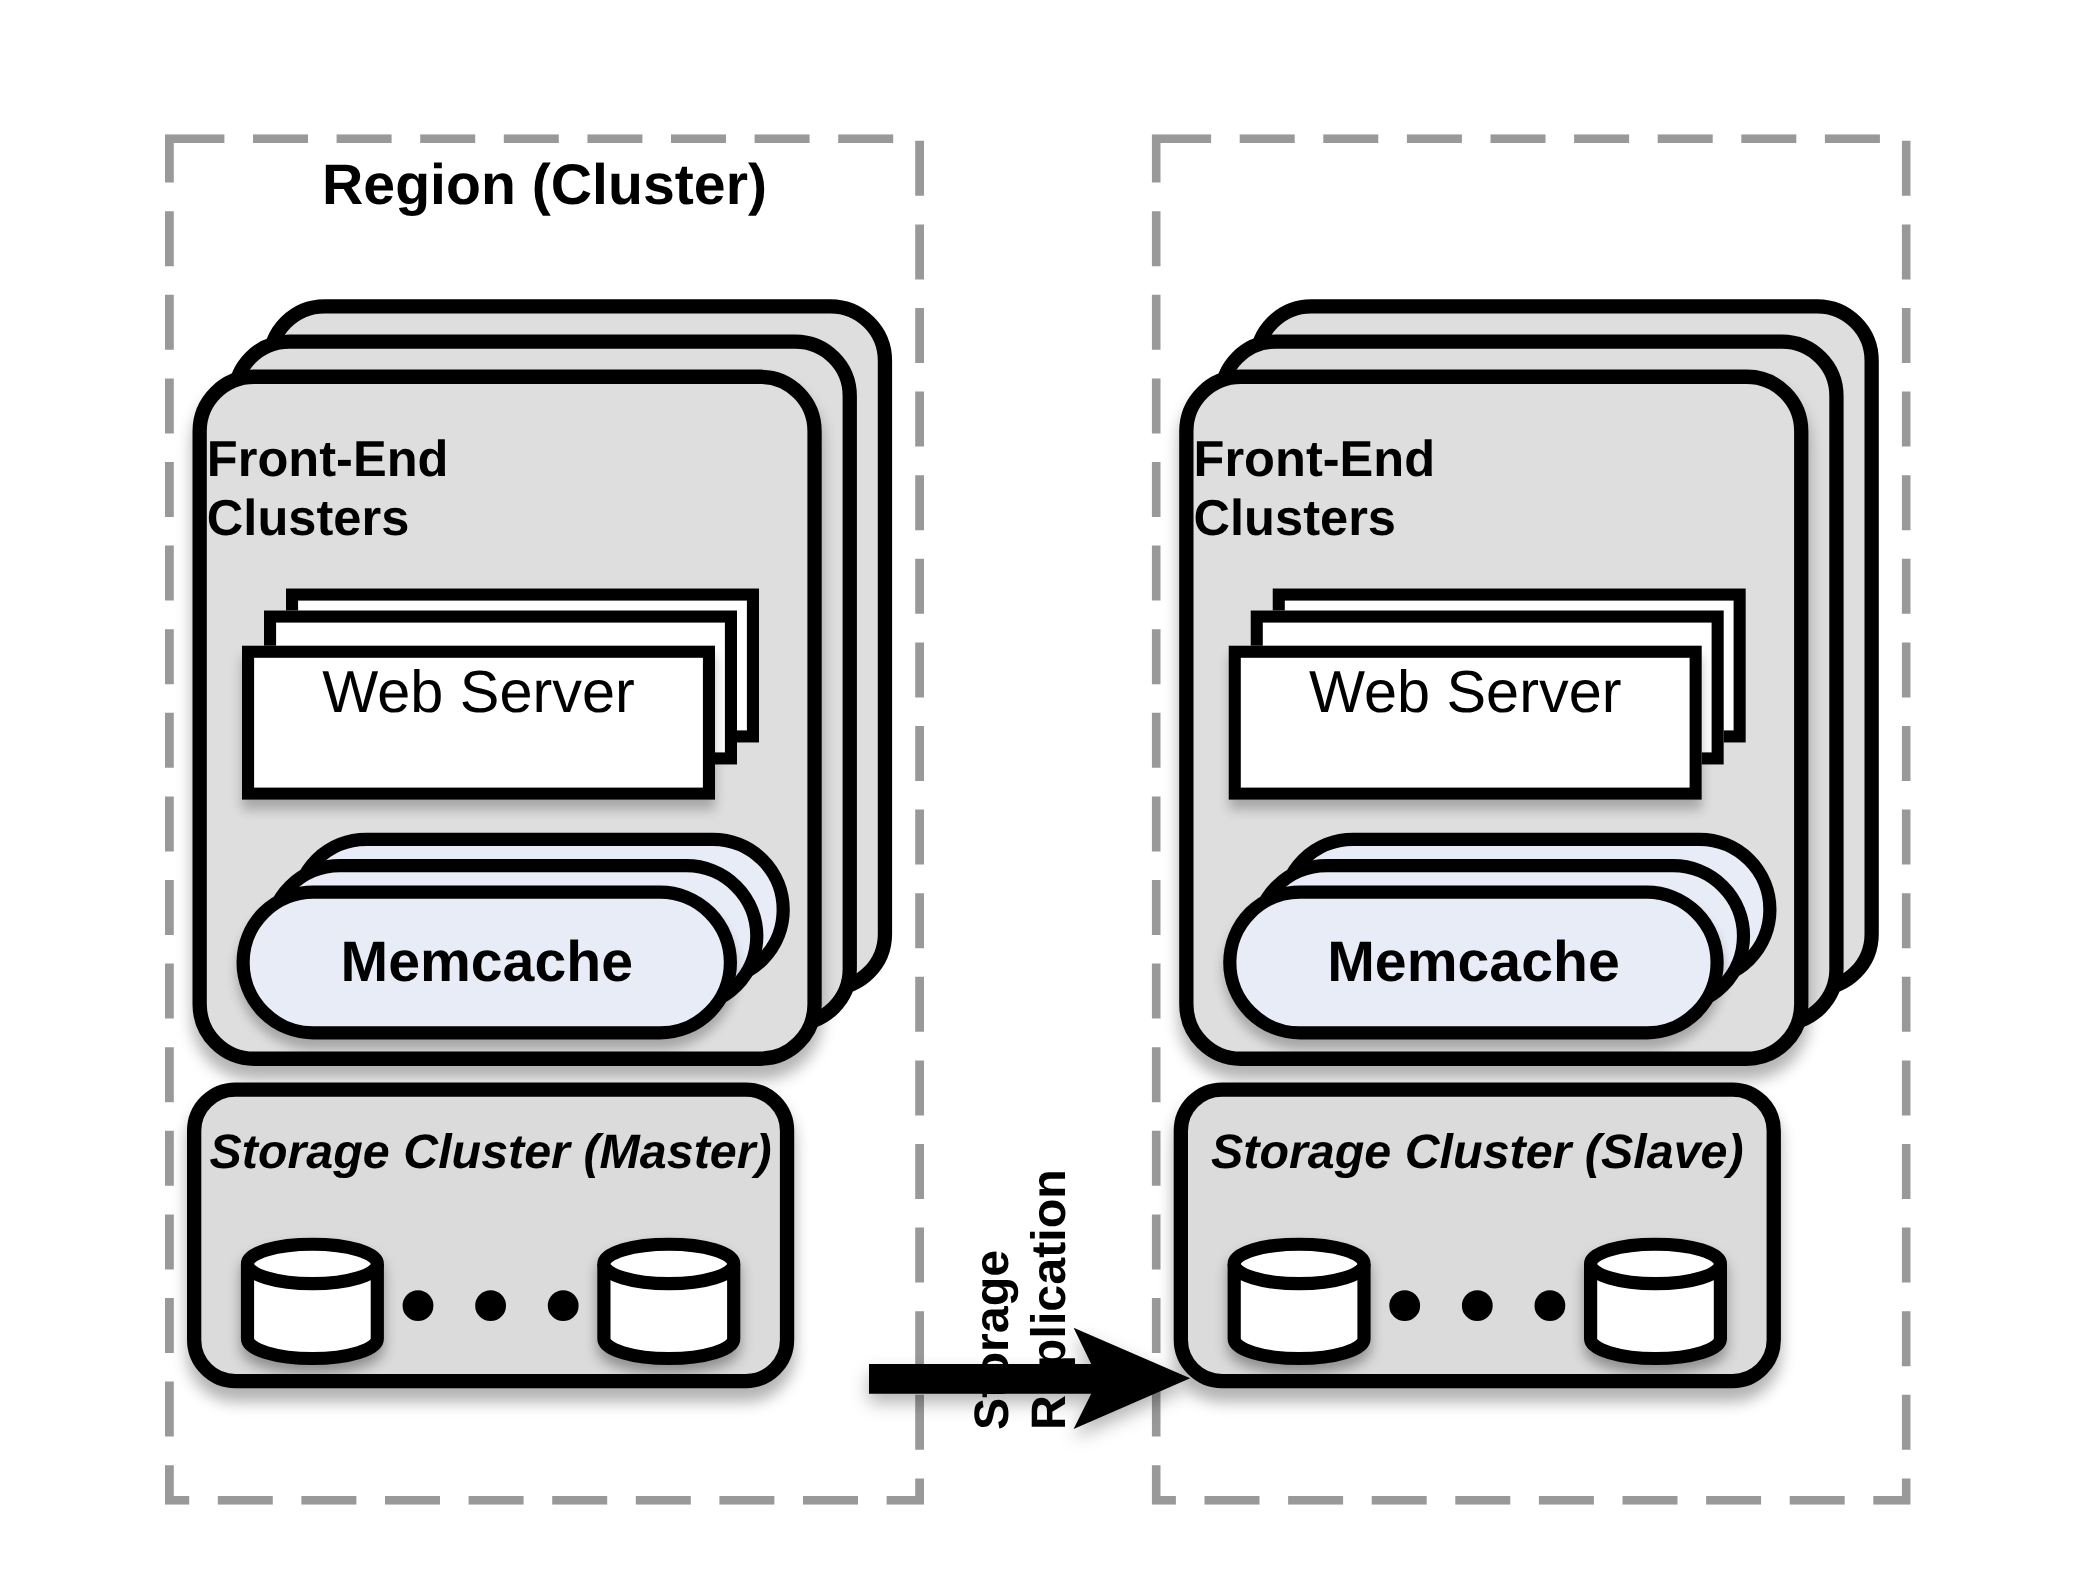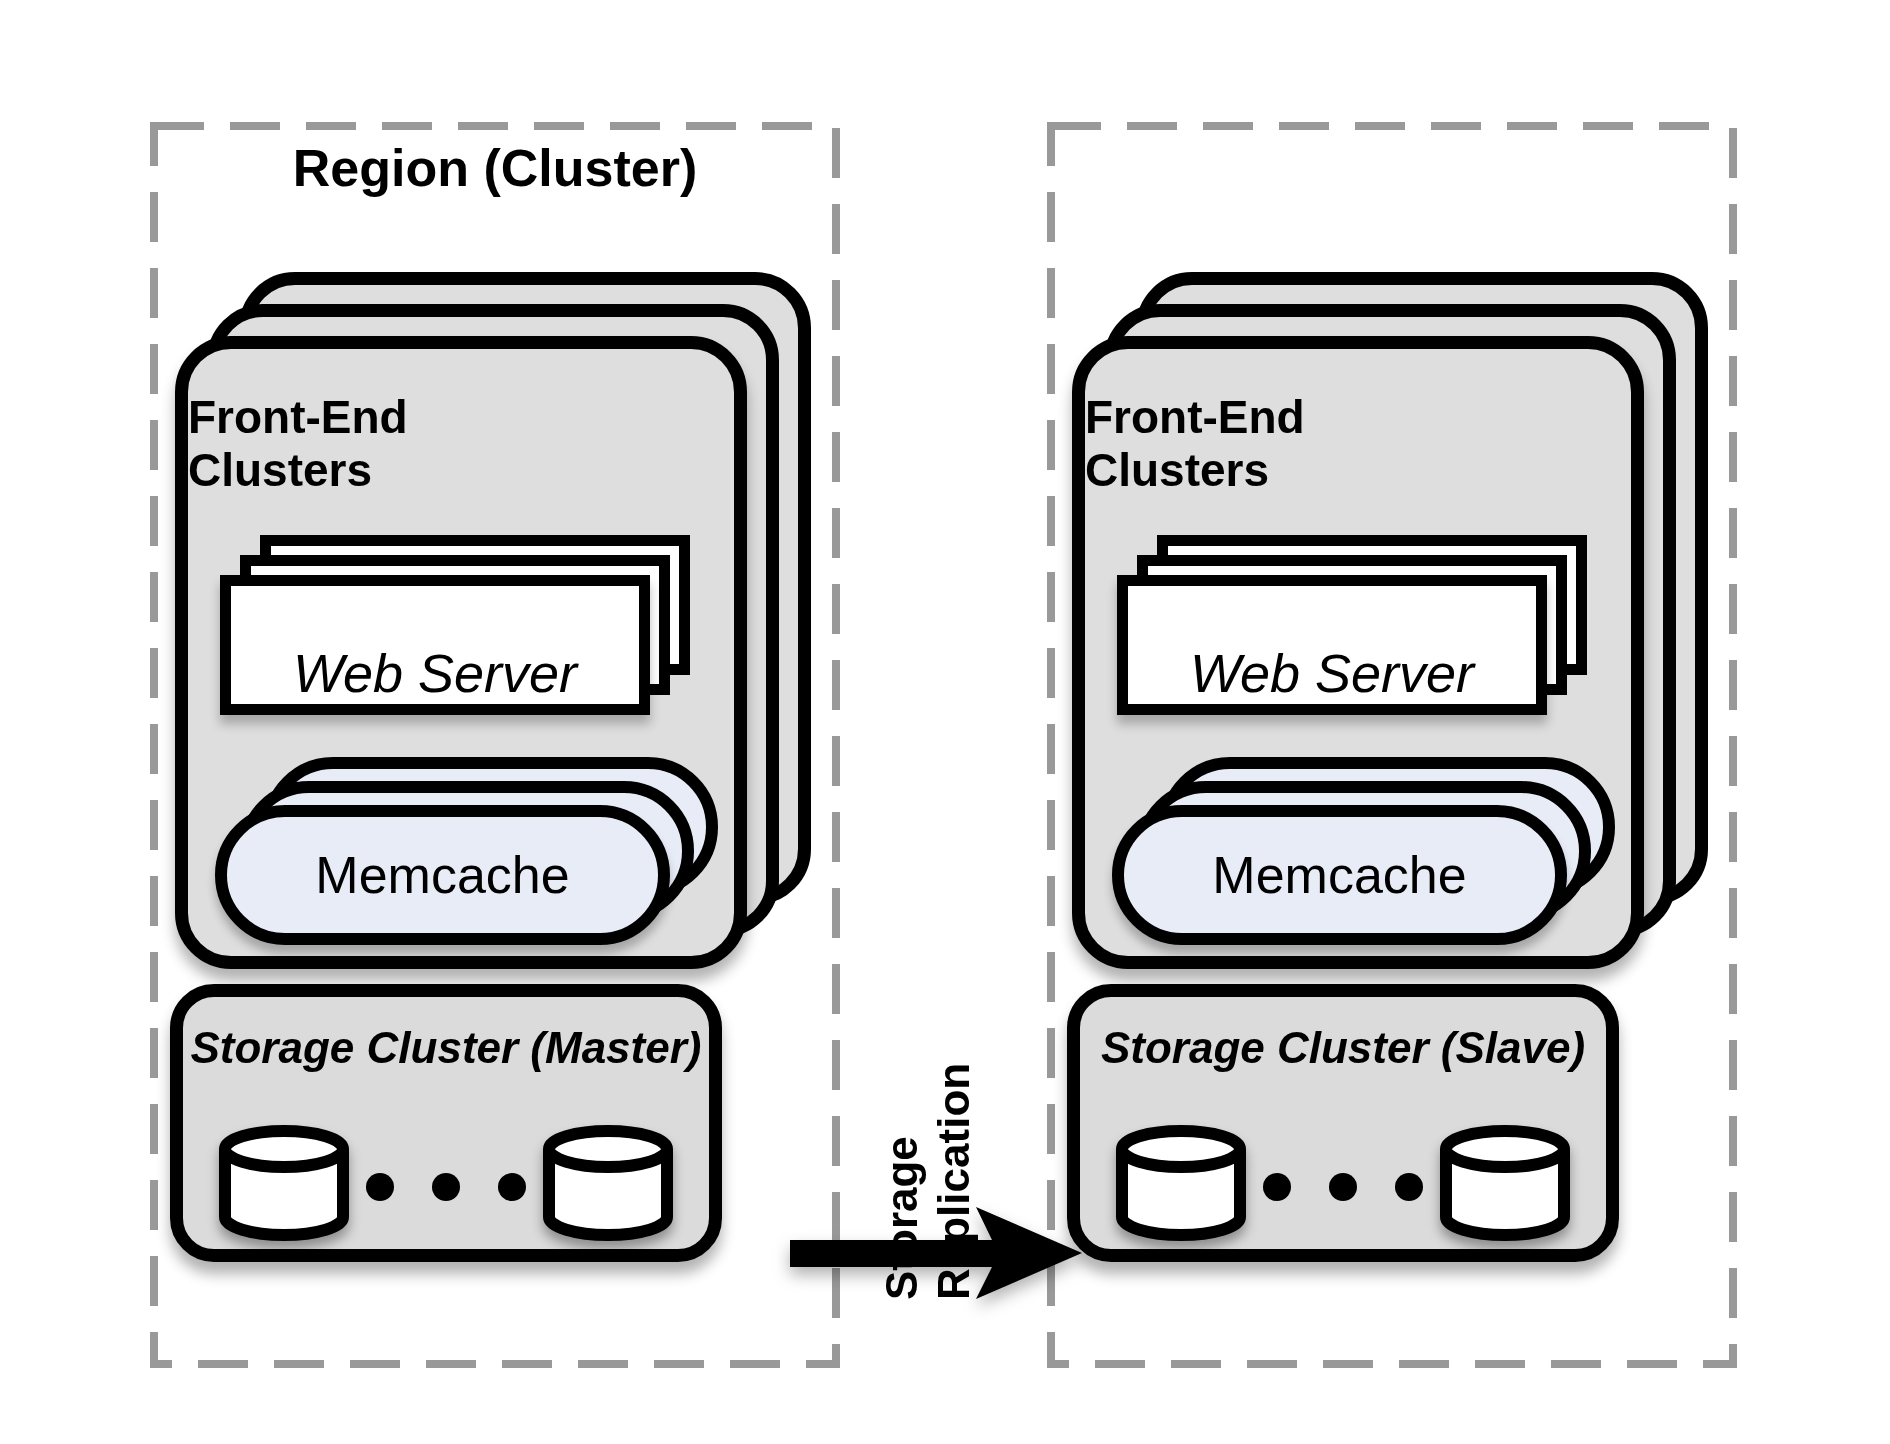--- a/index.html
+++ b/index.html
@@ -41,36 +41,36 @@
   }
 
   
   .ws-stack { position:absolute; left:32px; top:186px; width:470px; height:180px; }
   .ws {
     position:absolute; width:430px; height:140px;
     border:11px solid var(--border-black); background:var(--web-white);
   }
   .ws-back2 { left:40px; top:0; }
   .ws-back1 { left:20px; top:20px; }
-  .ws-front { left:0; top:40px; display:flex; align-items:flex-end; justify-content:center;
-              box-shadow:0 9px 10px rgba(0,0,0,0.25);font-style:italic; }
+  .ws-front { left:0; top:52px; display:flex; align-items:flex-start; justify-content:center;
+              box-shadow:0 9px 10px rgba(0,0,0,0.25); }
   .ws-label { font-size:54px; }
 
   
   .mem-stack { position:absolute; left:27px; top:408px; width:503px; height:188px; }
   .mem {
     position:absolute; width:455px; height:140px;
     border:12px solid var(--border-black); border-radius:70px;
     background:var(--memcache-blue);
   }
   .mem-back2 { left:48px; top:0; }
   .mem-back1 { left:24px; top:24px; }
   .mem-front { left:0; top:48px; display:flex; align-items:center; justify-content:center;
                box-shadow:0 9px 10px rgba(0,0,0,0.25); }
-  .mem-label { font-size:52px; }
+  .mem-label { font-size:52px;font-weight:bold; }
 
   
   .storage-card {
     position:absolute; left:20px; top:862px; width:552px; height:278px;
     border:13px solid var(--border-black); border-radius:44px;
     background:var(--storage-gray);
     box-shadow:0 12px 14px rgba(0,0,0,0.30);
     font-style:italic;
   }
   .storage-title { margin-top:26px; text-align:center; font-weight:bold; font-size:44px; white-space:nowrap; }

